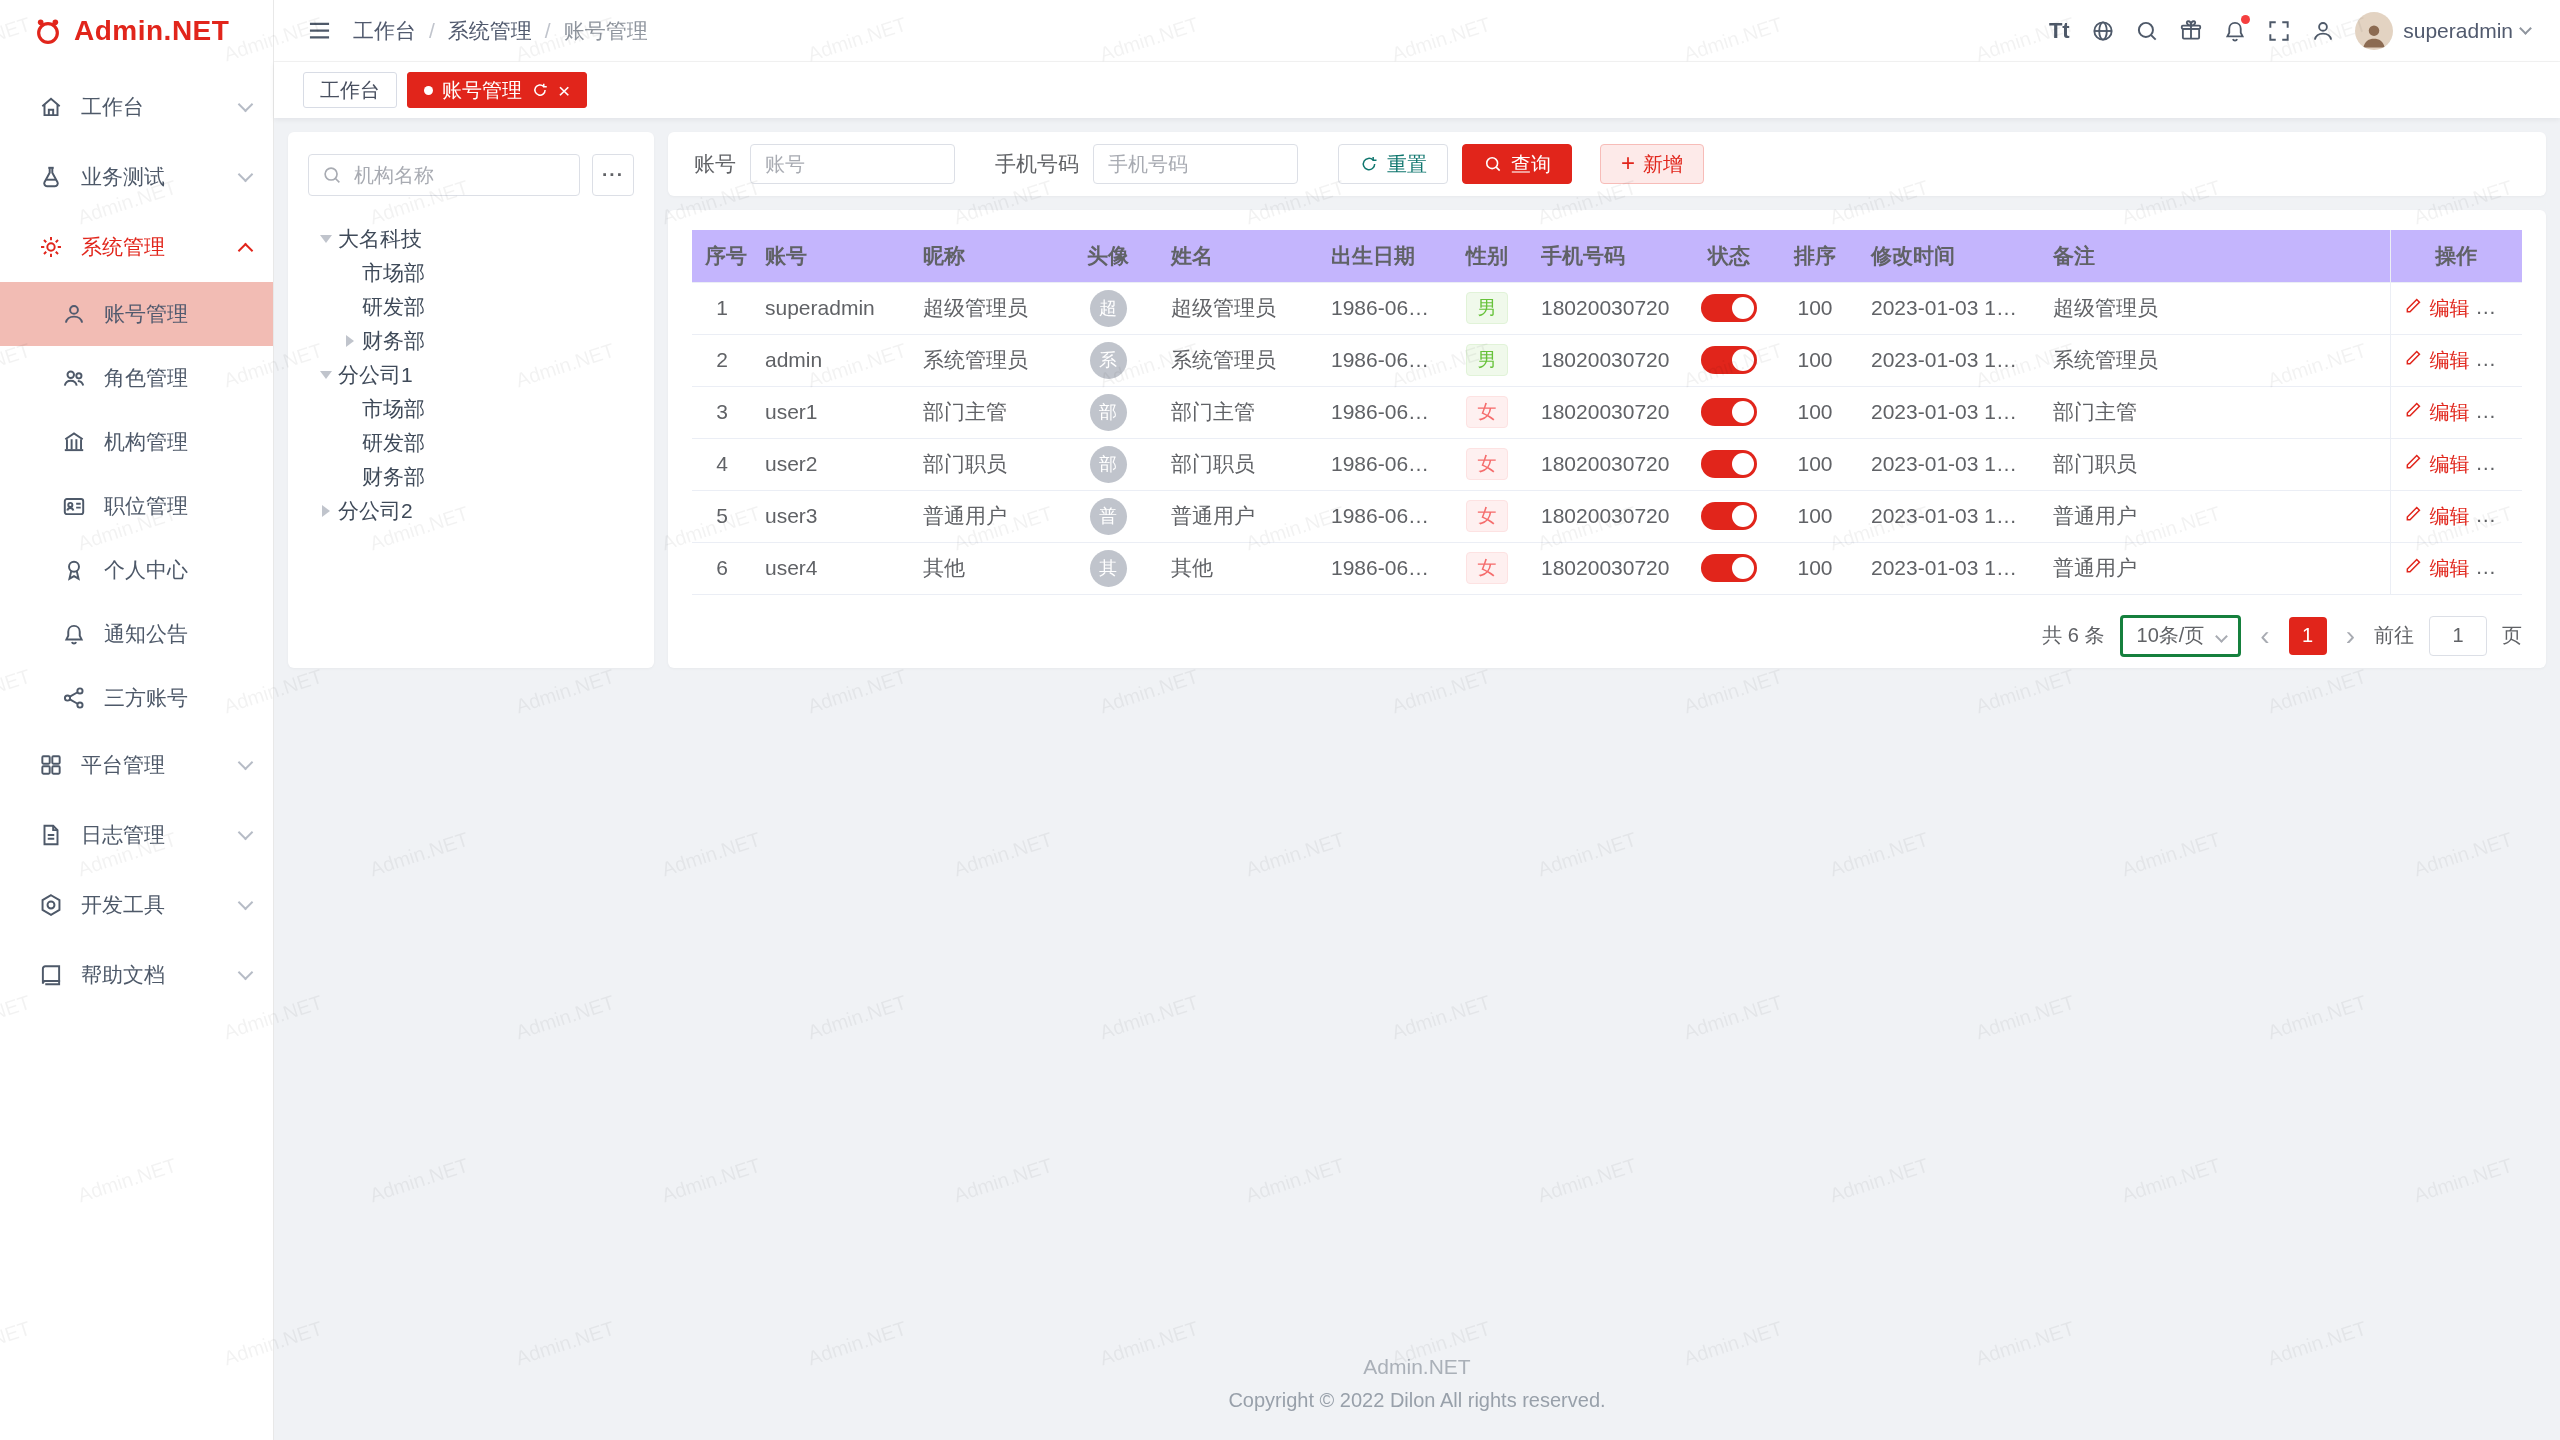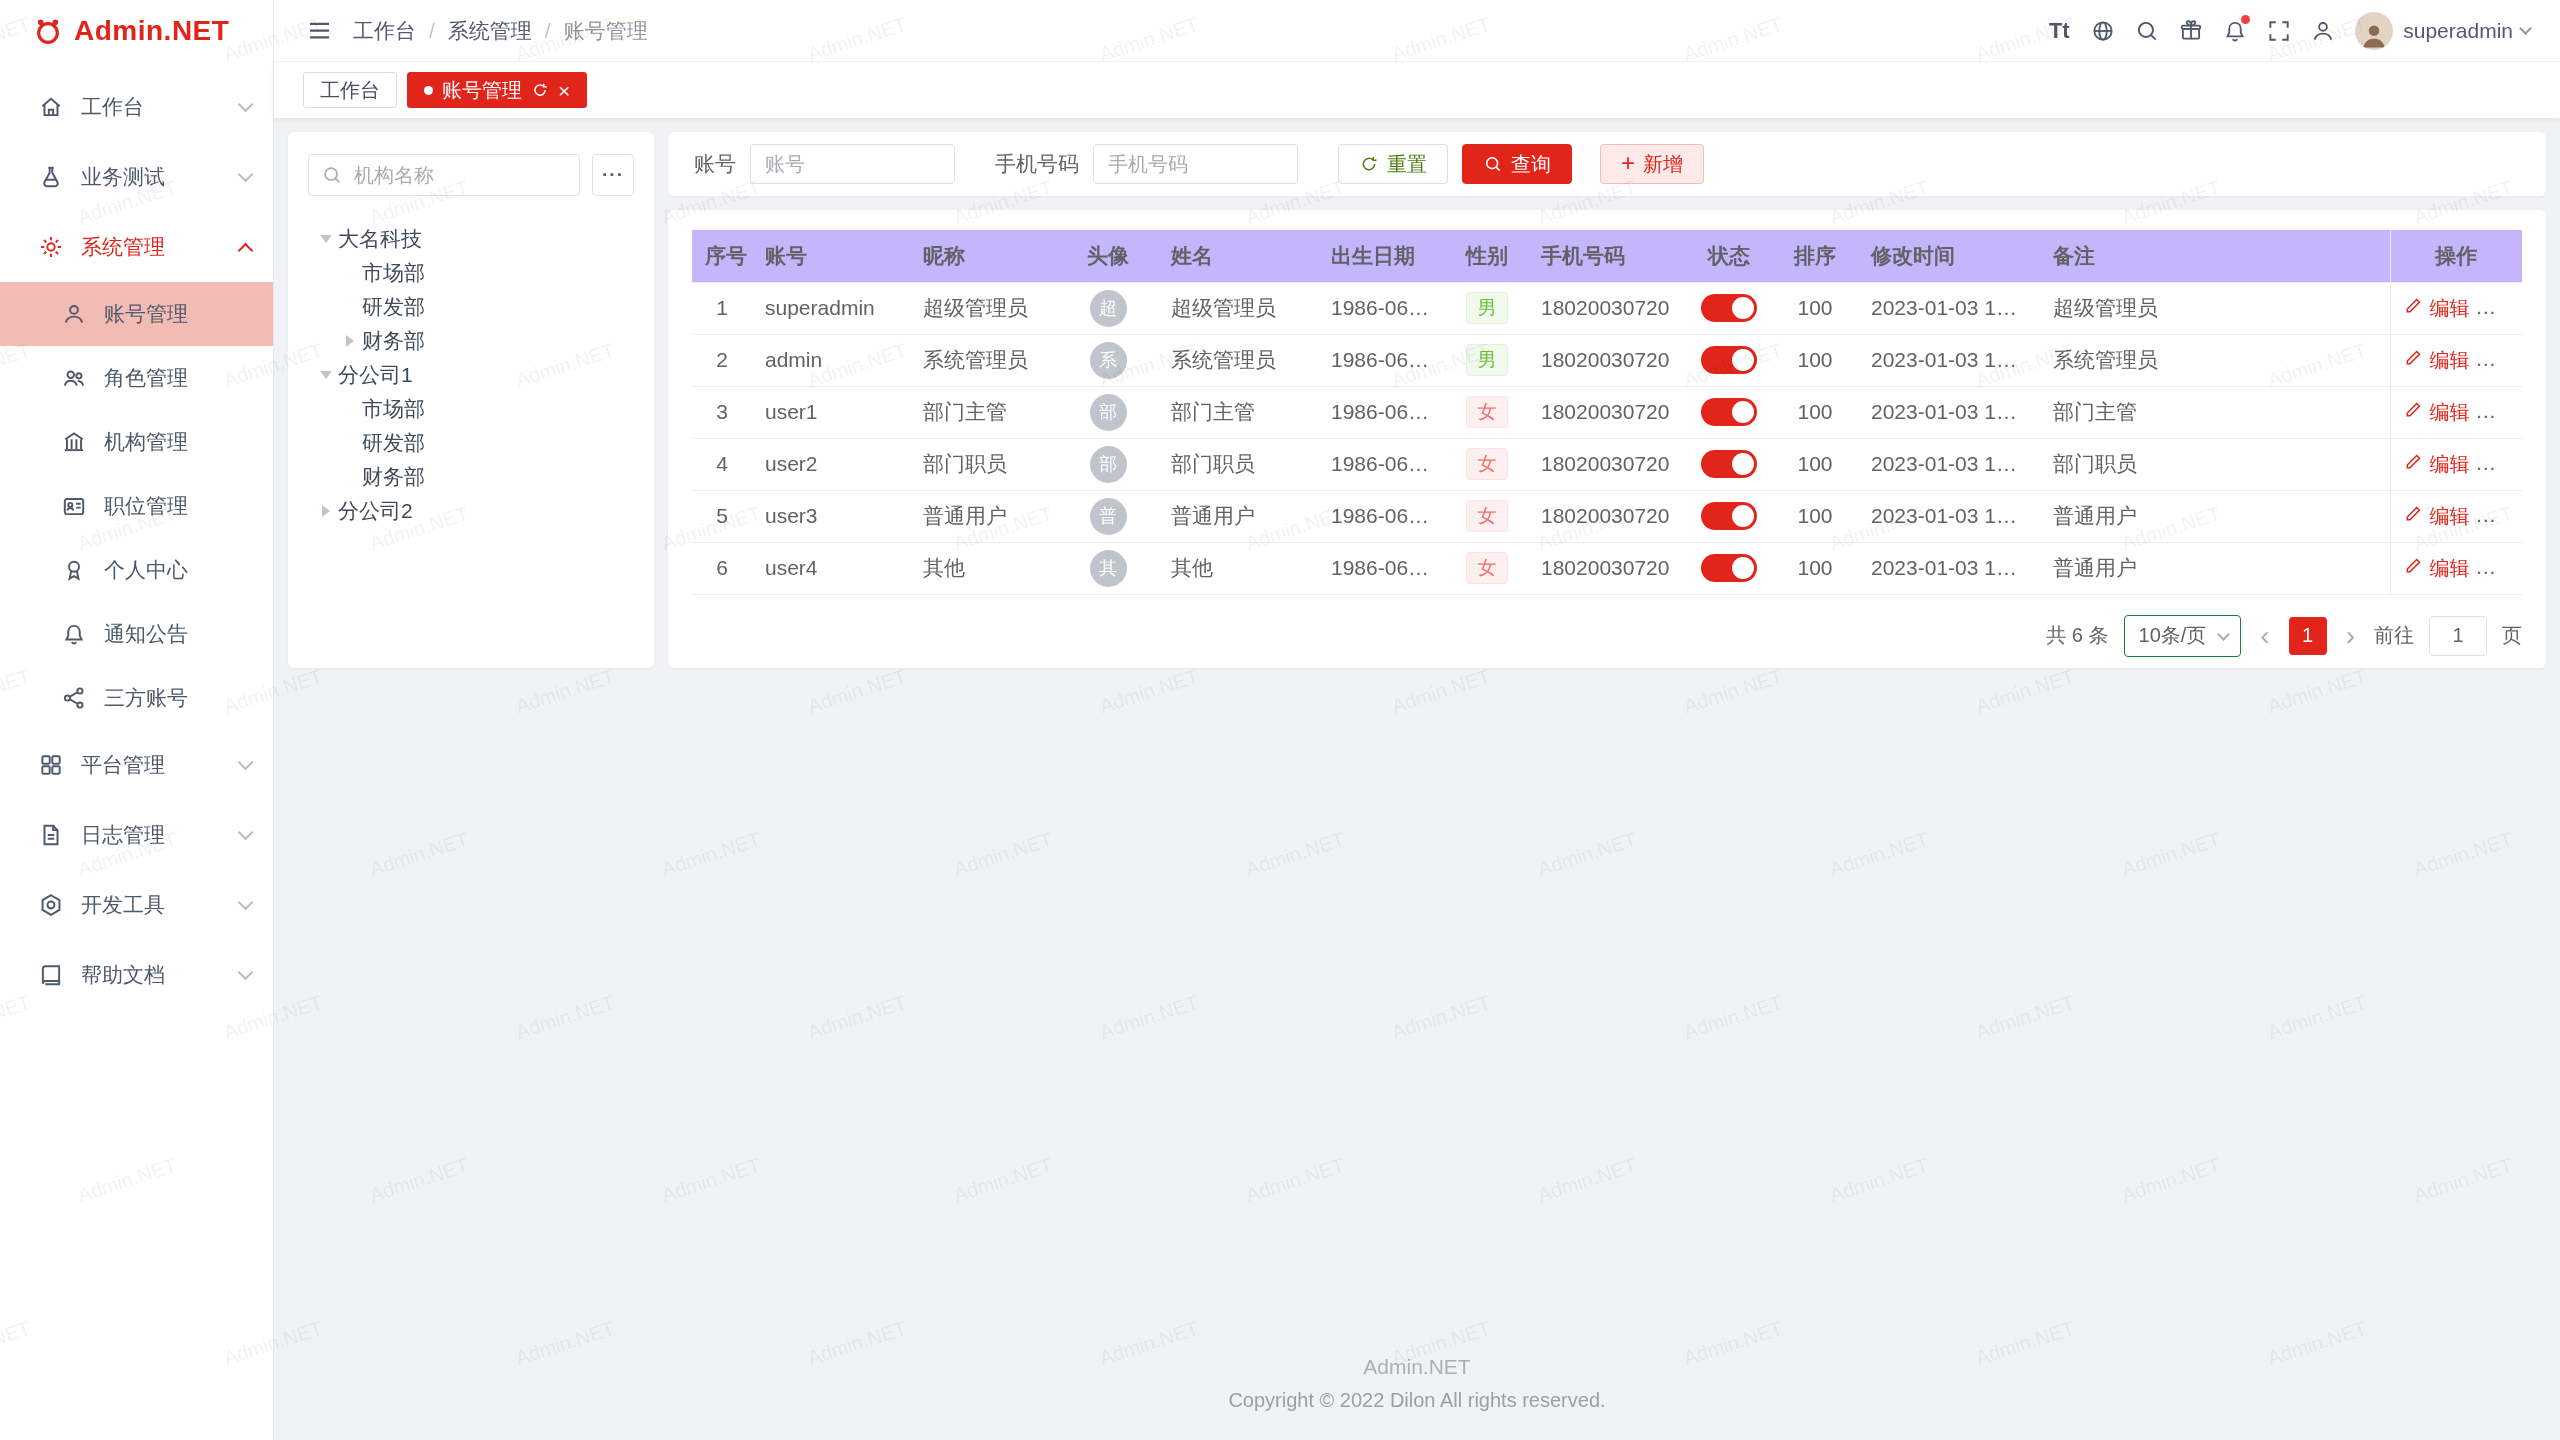--- a/index.html
+++ b/index.html
@@ -77,21 +77,21 @@
 
   
   .right-col{flex:1;display:flex;flex-direction:column;gap:14px;min-width:0;}
   .filter-card{height:64px;display:flex;align-items:center;padding:0 26px;gap:14px;}
   .filter-label{font-size:21px;color:#606266;white-space:nowrap;}
   .filter-label.gap{margin-left:26px;}
   .filter-input{width:205px;height:40px;border:1px solid #dcdfe6;border-radius:4px;padding:0 14px;font-size:20px;color:#333;outline:none;font-family:inherit;}
   .btn{height:40px;border-radius:4px;display:inline-flex;align-items:center;justify-content:center;gap:8px;
     font-size:20px;padding:0 20px;cursor:pointer;border:1px solid transparent;white-space:nowrap;font-family:inherit;}
   .btn svg{width:20px;height:20px;}
-  .btn-plain{background:#fff;border-color:#dcdfe6;color:#4d7c0f;margin-left:26px;}
+  .btn-plain{background:#fff;border-color:#dcdfe6;color:#0f766e;margin-left:26px;}
   .btn-primary{background:#e1251b;border-color:#e1251b;color:#fff;}
   .btn-soft{background:#fdeae9;border-color:#f7bcb8;color:#e1251b;margin-left:14px;}
   .plus-glyph{font-size:24px;line-height:1;margin-top:-2px;}
 
   
   .table-card{height:458px;padding:20px 24px;display:flex;flex-direction:column;}
   table{width:100%;border-collapse:collapse;table-layout:fixed;}
   th{height:52px;background:#c4b5fd;font-size:21px;color:#606266;font-weight:bold;text-align:left;padding:0 13px;
     border-bottom:1px solid #ebeef5;white-space:nowrap;overflow:hidden;}
   td{height:52px;font-size:21px;color:#606266;padding:0 13px;border-bottom:1px solid #ebeef5;
@@ -104,21 +104,21 @@
   .badge-male{background:#f0f9eb;color:#67c23a;border:1px solid #e1f3d8;}
   .badge-female{background:#fef0f0;color:#f56c6c;border:1px solid #fde2e2;}
   .switch{width:56px;height:28px;border-radius:14px;background:#e1251b;position:relative;display:inline-block;cursor:pointer;vertical-align:middle;}
   .switch::after{content:"";position:absolute;right:3px;top:3px;width:22px;height:22px;border-radius:50%;background:#fff;}
   .edit-link{color:#e1251b;display:inline-flex;align-items:flex-start;gap:6px;font-size:20px;cursor:pointer;vertical-align:middle;}
   .edit-link svg{width:20px;height:20px;}
   .more-link{color:#606266;margin-left:16px;letter-spacing:2px;font-weight:bold;cursor:pointer;vertical-align:middle;}
 
   
   .pagination{margin-top:20px;display:flex;align-items:center;justify-content:flex-end;gap:15px;font-size:20px;color:#606266;}
-  .page-size-select{height:42px;min-width:112px;border:1px solid #15803d;border-radius:4px;display:flex;align-items:center;
+  .page-size-select{height:42px;min-width:112px;border:3px solid #15803d;border-radius:4px;display:flex;align-items:center;
     padding:0 34px 0 14px;position:relative;color:#606266;cursor:pointer;background:#fff;}
   .select-caret{position:absolute;right:12px;top:14px;width:9px;height:9px;border-right:2px solid #a8abb2;border-bottom:2px solid #a8abb2;transform:rotate(45deg);}
   .page-arrow{color:#a8abb2;font-size:28px;cursor:pointer;padding:0 4px;line-height:1;}
   .page-num{width:38px;height:38px;background:#e1251b;color:#fff;border-radius:4px;display:flex;align-items:center;justify-content:center;cursor:pointer;}
   .goto-input{width:58px;height:40px;border:1px solid #dcdfe6;border-radius:4px;text-align:center;font-size:20px;color:#606266;outline:none;font-family:inherit;}
 
   
   .footer{margin-top:auto;text-align:center;padding-bottom:14px;}
   .footer-title{color:#aab0b8;font-size:21px;margin-bottom:10px;}
   .footer-copy{color:#98a0aa;font-size:20px;}

